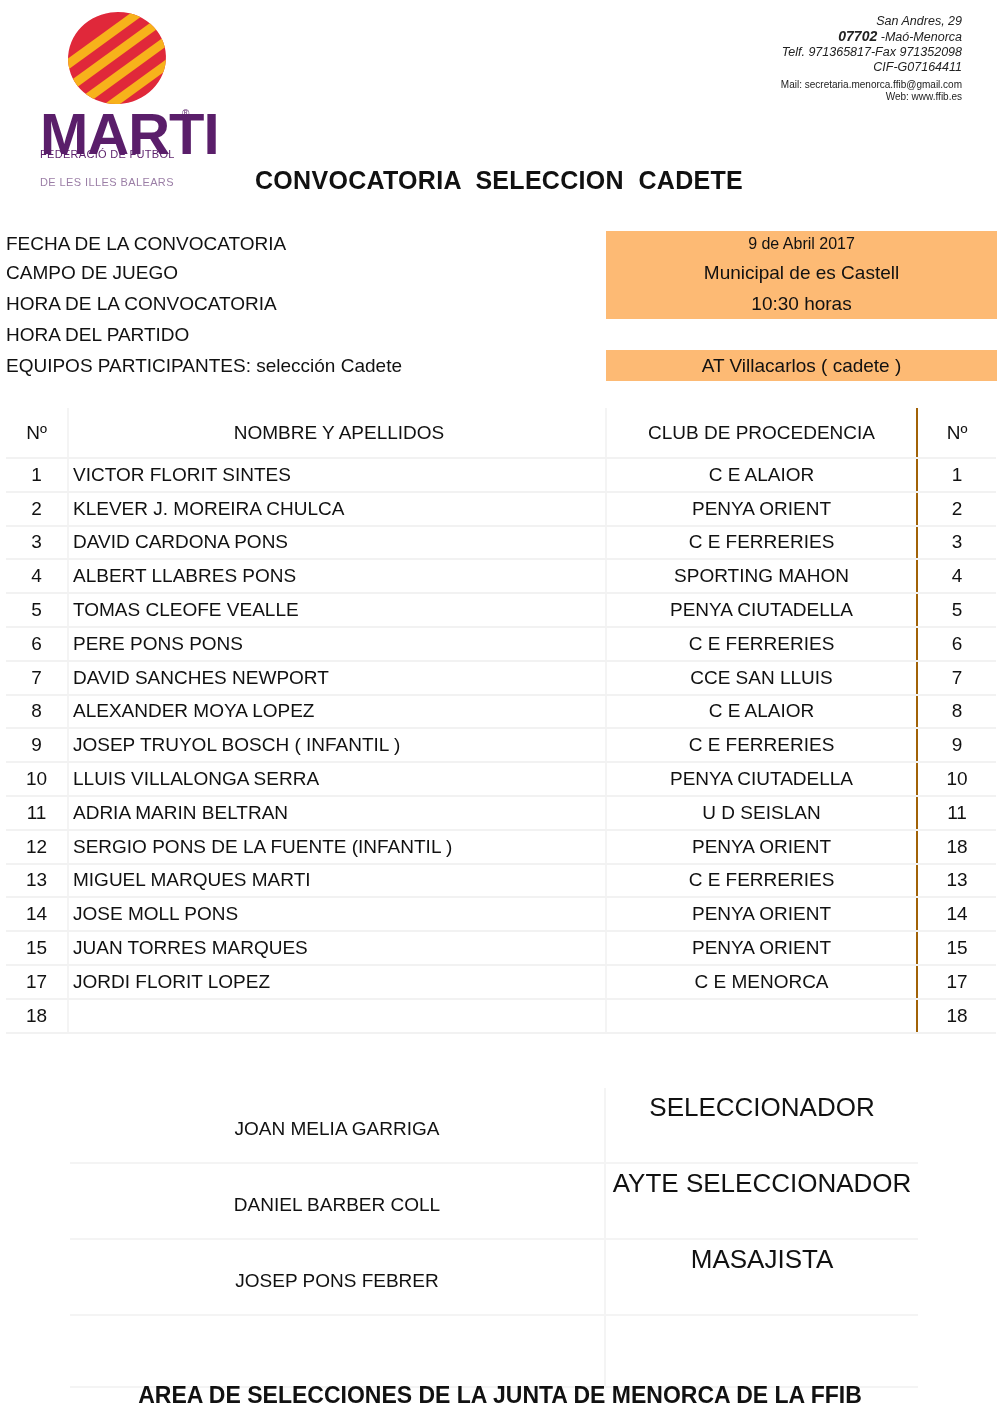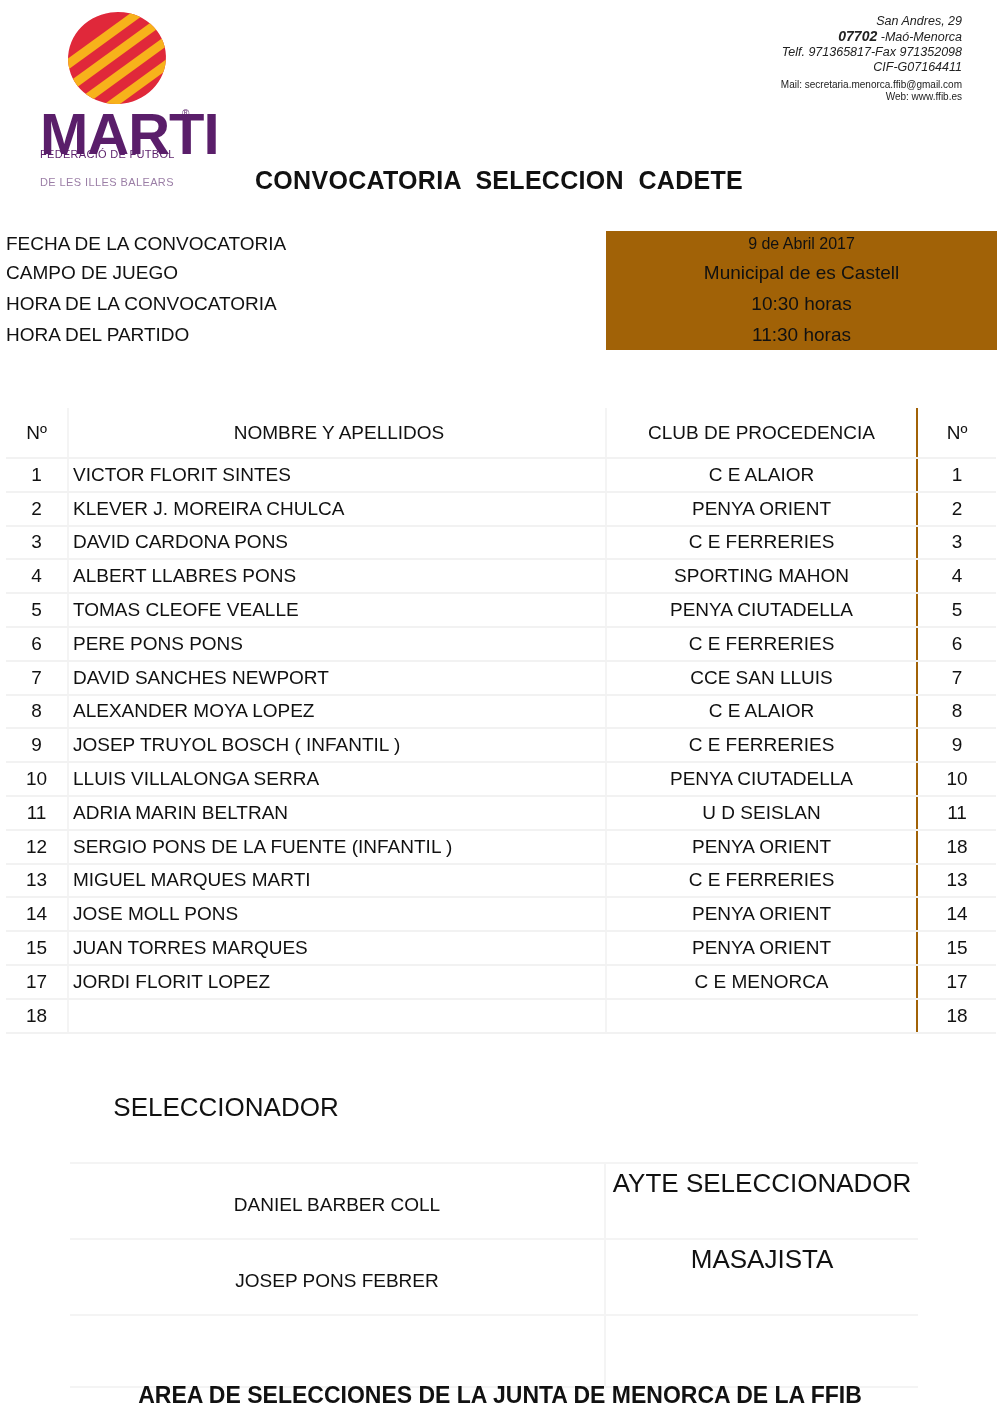--- a/index.html
+++ b/index.html
@@ -19,21 +19,21 @@
   .contact .l b { font-size: 14px; }
   .contact .mail { font-size: 10px; line-height: 12px; margin-top: 4px; color: #222; white-space: nowrap; }
   .contact .web { font-size: 10px; line-height: 12px; color: #222; white-space: nowrap; }
 
   .title { position: absolute; left: 0; width: 998px; top: 166px; text-align: center; font-weight: bold; font-size: 25px; white-space: pre; letter-spacing: 0.3px; }
 
   .info { position: absolute; left: 0; top: 231px; width: 1000px; }
   .info-row { display: flex; height: 31px; align-items: center; }
   .info-row:first-child { height: 26px; }
   .info-label { width: 606px; padding-left: 6px; font-size: 19px; white-space: nowrap; }
-  .info-value { width: 391px; height: 100%; background: #a16207; display: flex; align-items: center; justify-content: center; font-size: 19px; white-space: nowrap; }
+  .info-value { width: 391px; height: 100%; background: #fdba74; display: flex; align-items: center; justify-content: center; font-size: 19px; white-space: nowrap; }
   .info-row:first-child .info-value { font-size: 16px; }
 
   .roster { position: absolute; left: 6px; top: 408px; width: 990px; border-collapse: collapse; }
   .roster td, .roster th { font-weight: normal; font-size: 19px; white-space: nowrap; height: 33.8px; border-bottom: 2px solid #f2f2f2; }
   .roster th { height: 50px; }
   .c-num { width: 62px; text-align: center; border-right: 2px solid #f4f4f4; }
   .c-name { width: 538px; text-align: left; padding-left: 4px; border-right: 2px solid #f4f4f4; }
   .roster th.c-name { text-align: center; }
   .c-club { width: 311px; text-align: center; border-right: 2px solid #a16207; }
   .c-num2 { width: 79px; text-align: center; }
@@ -81,21 +81,24 @@
   <div class="info-row">
     <div class="info-label">CAMPO DE JUEGO</div>
     <div class="info-value">Municipal de es Castell</div>
   </div>
   <div class="info-row">
     <div class="info-label">HORA DE LA CONVOCATORIA</div>
     <div class="info-value">10:30  horas</div>
   </div>
   <div class="info-row">
     <div class="info-label">HORA DEL PARTIDO</div>
-    <div class="info-value">11:30 horas</div>
+  </div>
+  <div class="info-row">
+    <div class="info-label">EQUIPOS PARTICIPANTES: selección Cadete</div>
+    <div class="info-value">AT Villacarlos ( cadete )</div>
   </div>
 </div>
 
 <table class="roster">
   <thead>
     <tr>
       <th class="c-num">Nº</th>
       <th class="c-name">NOMBRE Y APELLIDOS</th>
       <th class="c-club">CLUB DE PROCEDENCIA</th>
       <th class="c-num2">Nº</th>
@@ -202,20 +205,21 @@
         <td class="c-num">18</td>
         <td class="c-name"></td>
         <td class="c-club"></td>
         <td class="c-num2">18</td>
       </tr>
     </tbody>
 </table>
 
 <div class="staff">
   <div class="staff-row">
+    <div class="staff-name">JOAN MELIA GARRIGA</div>
     <div class="staff-role">SELECCIONADOR</div>
   </div>
   <div class="staff-row">
     <div class="staff-name">DANIEL BARBER COLL</div>
     <div class="staff-role">AYTE SELECCIONADOR</div>
   </div>
   <div class="staff-row">
     <div class="staff-name">JOSEP PONS FEBRER</div>
     <div class="staff-role">MASAJISTA</div>
   </div>

